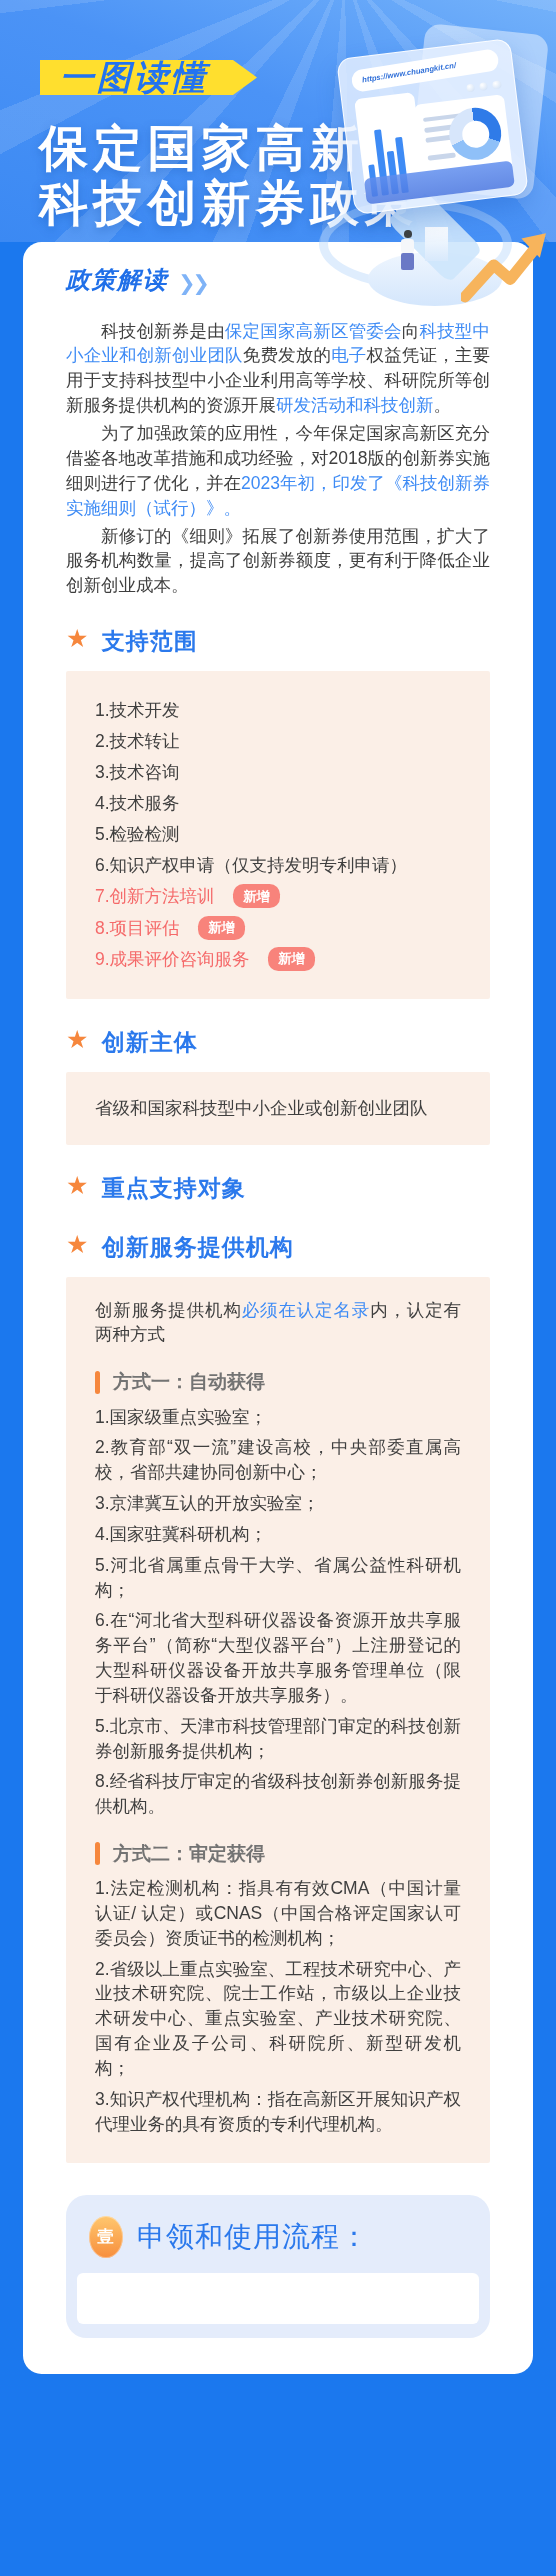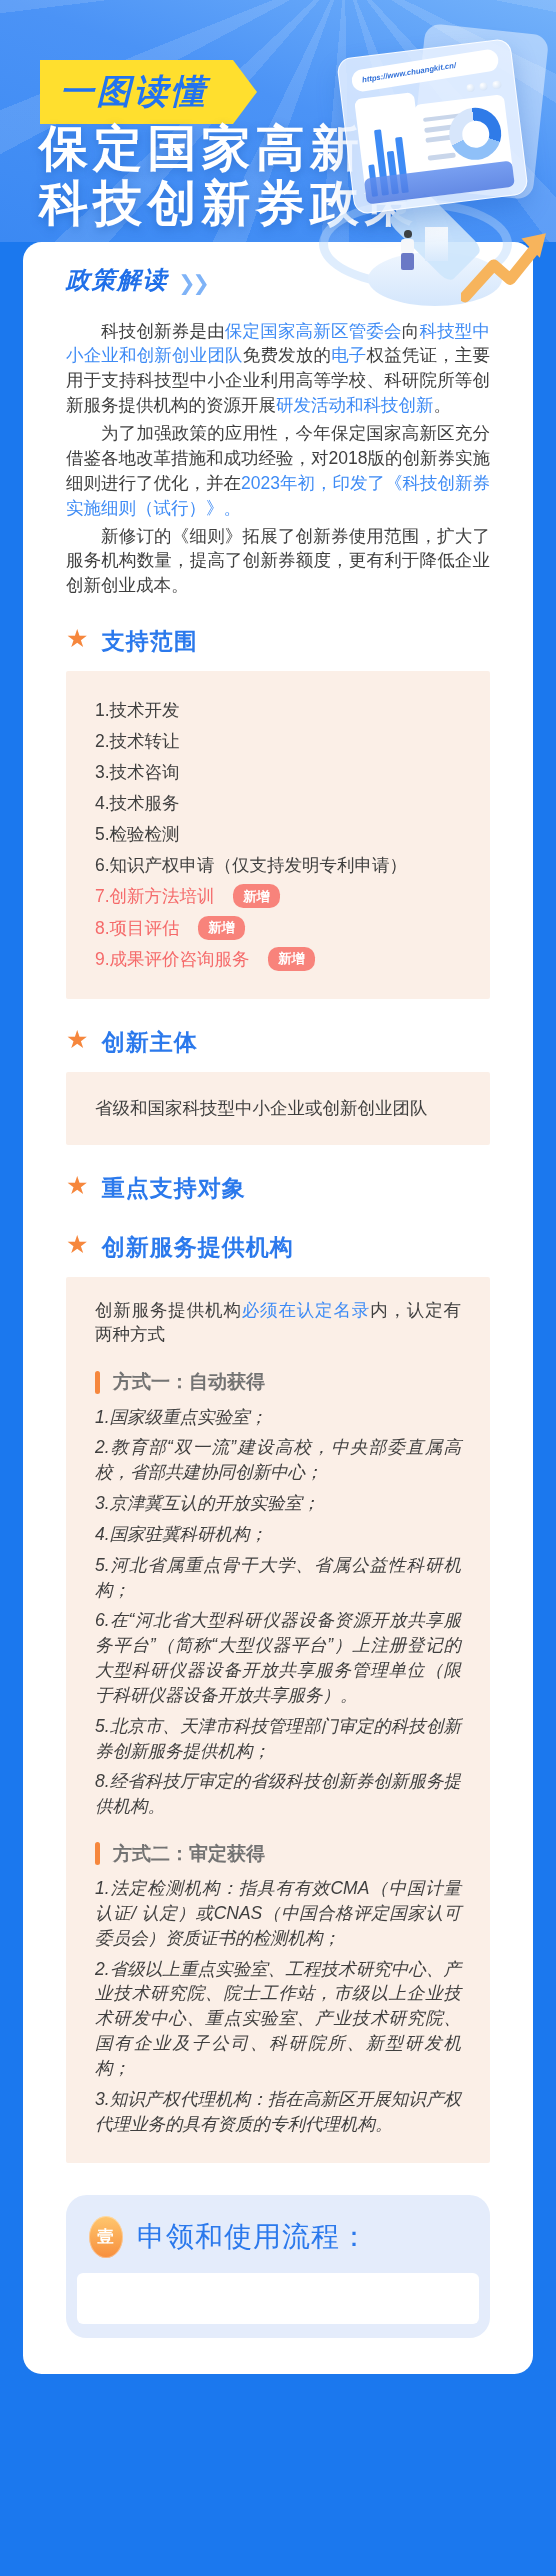--- a/index.html
+++ b/index.html
@@ -15,21 +15,21 @@
   .header{
     position:relative;height:242px;z-index:2;
     background:linear-gradient(200deg,#74B2FA 0%,#4B93F6 45%,#3B89F3 100%);
   }
   .header::before{
     content:"";position:absolute;inset:0;pointer-events:none;
     background:repeating-conic-gradient(from 95deg at 62% -12%,
       rgba(255,255,255,.12) 0deg 6deg, rgba(255,255,255,0) 6deg 21deg);
   }
   .ribbon{
-    position:absolute;left:40px;top:60px;height:64px;z-index:3;
+    position:absolute;left:40px;top:60px;height:35px;z-index:3;
     display:flex;align-items:center;
     background:#FFDF2E;color:#2273F0;
     font-size:34px;font-weight:900;font-style:italic;letter-spacing:3.1px;
     padding:0 49px 0 19.6px;
     clip-path:polygon(0 0,calc(100% - 24px) 0,100% 50%,calc(100% - 24px) 100%,0 100%);
   }
   .htitle{
     position:absolute;left:39px;top:121px;z-index:3;
     color:#fff;font-weight:900;font-size:49px;line-height:1.12;letter-spacing:5.2px;
     text-shadow:0 3.1px 9.3px rgba(15,70,160,.35);
@@ -105,21 +105,21 @@
   }
   .tag-new::after{
     content:"";position:absolute;left:8.2px;bottom:-4.6px;width:0;height:0;
     border:5.2px solid transparent;border-top-color:#F8837B;border-right-width:1px;
   }
   .subject-line{padding:3.1px 0;}
 
   .sp-intro{margin-bottom:22px;}
   .method-title{display:flex;align-items:center;color:#737373;font-size:19px;font-weight:800;margin:21.6px 0 9.3px;}
   .method-title::before{content:"";width:4.6px;height:23px;border-radius:2.6px;background:#F6873D;margin-right:13.4px;flex:none;}
-  .m-item{margin:6px 0;font-style:italic;}
+  .m-item{margin:6px 0;}
 
   
   .bigcard{background:#E4ECFB;border-radius:20.6px;margin-top:32px;padding:12.4px 11.3px 13.4px;}
   .bc-head{display:flex;align-items:center;gap:14.4px;padding:8.2px 11.3px 15.5px;}
   .bc-badge{
     width:34px;height:42px;border-radius:50%;flex:none;
     background:linear-gradient(180deg,#FFC76E,#F78E3D);
     display:flex;align-items:center;justify-content:center;
     color:#fff;font-size:16.5px;font-weight:800;box-shadow:inset 0 0 0 1px rgba(255,255,255,.35);
   }

